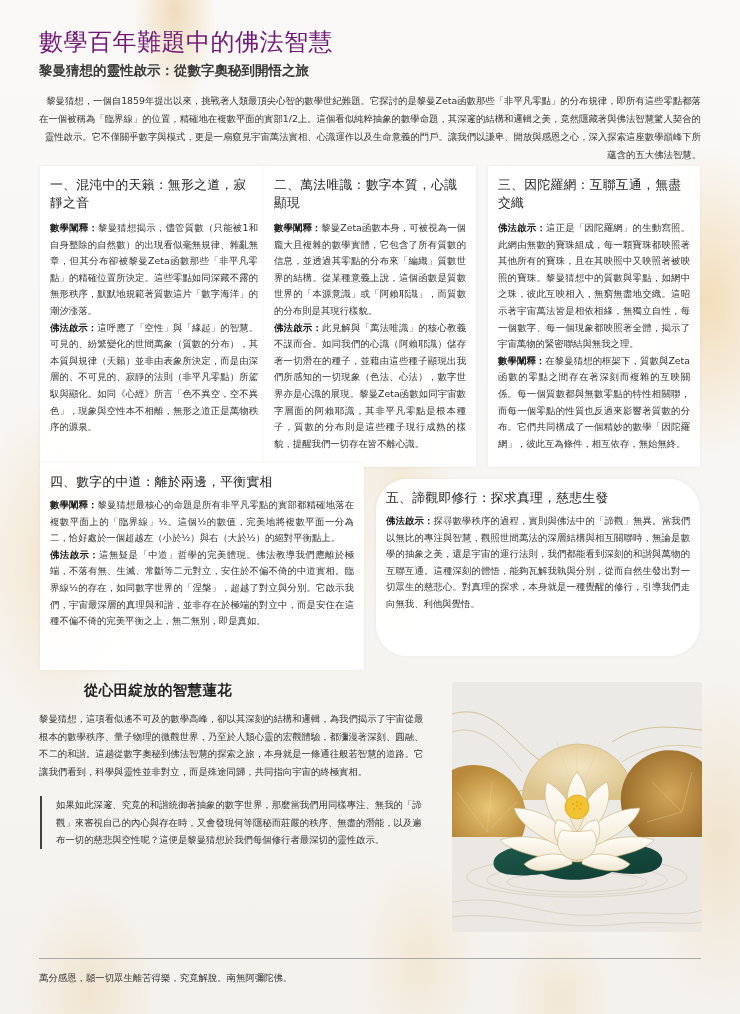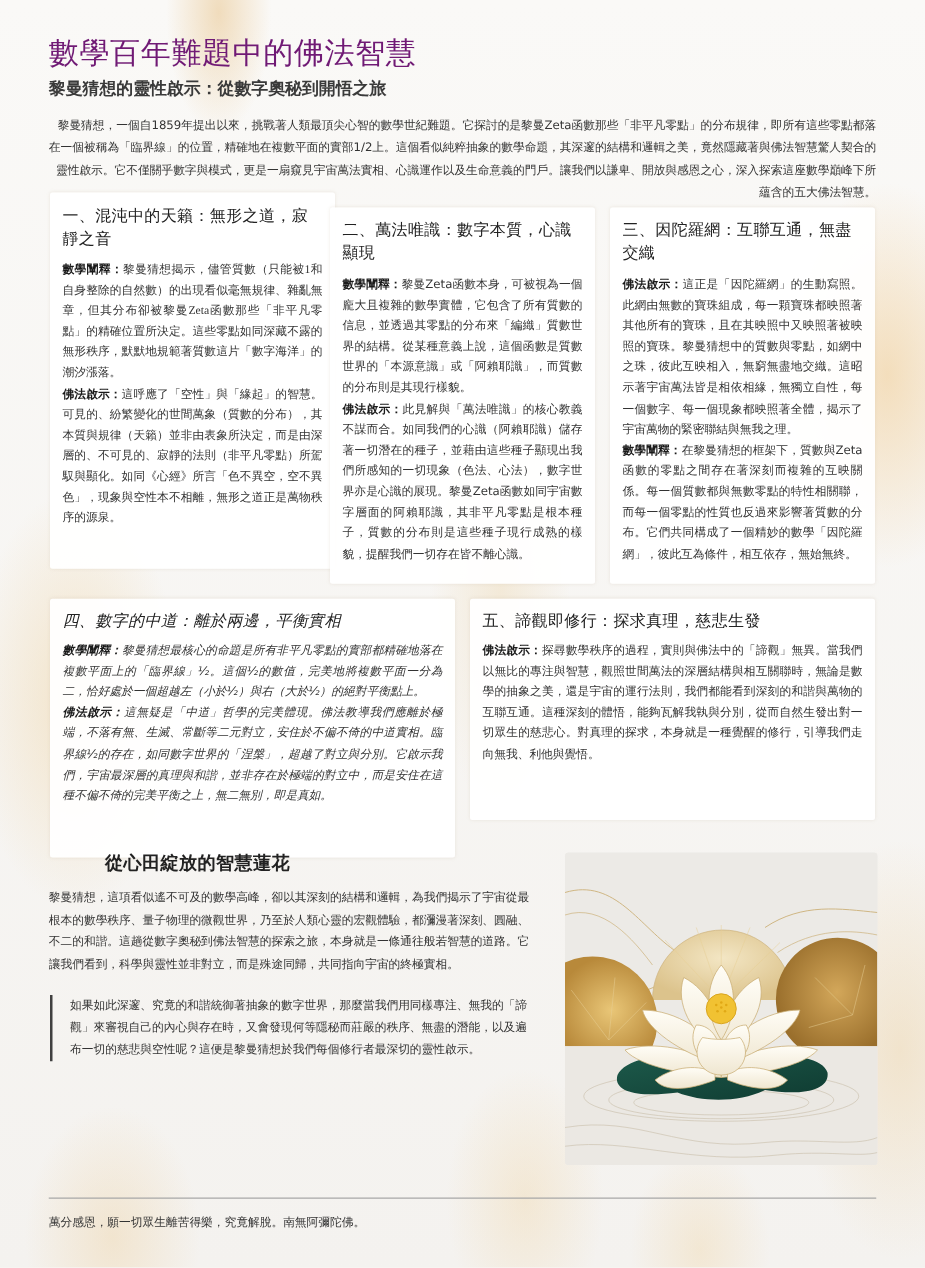--- a/index.html
+++ b/index.html
@@ -46,25 +46,25 @@
   }
   .card h3 {
     font-size: 12.8px; font-weight: normal; color: #222;
     line-height: 18px; margin-bottom: 8px; letter-spacing: 0.3px;
   }
   .card p {
     font-size: 9.4px; line-height: 16.6px; color: #333; text-align: justify;
   }
   .card p b { font-weight: bold; color: #1a1a1a; }
 
-  #c1 { left: 40px; top: 154px; width: 228px; height: 301px; font-family: Liberation Serif, serif; }
+  #c1 { left: 40px; top: 166px; width: 228px; height: 301px; }
   #c2 { left: 264px; top: 166px; width: 212px; height: 301px; }
   #c3 { left: 488px; top: 166px; width: 212px; height: 301px; }
-  #c4 { left: 40px; top: 479px; width: 324px; height: 207px; font-style: italic; }
-  #c5 { left: 376px; top: 479px; width: 324px; height: 177px; }
+  #c4 { left: 40px; top: 463px; width: 324px; height: 207px; }
+  #c5 { left: 376px; top: 479px; width: 324px; height: 177px; border-radius: 31px; }
   #c4 h3, #c5 h3 { margin-bottom: 6px; }
 
   .section-title {
     position: absolute; left: 39px; top: 681px;
     font-size: 14.5px; color: #222; letter-spacing: 0.3px; margin-left: 45px;
   }
   .section-body {
     position: absolute; left: 39px; top: 710px; width: 385px;
     font-size: 9.4px; line-height: 17.5px; color: #333;
   }

